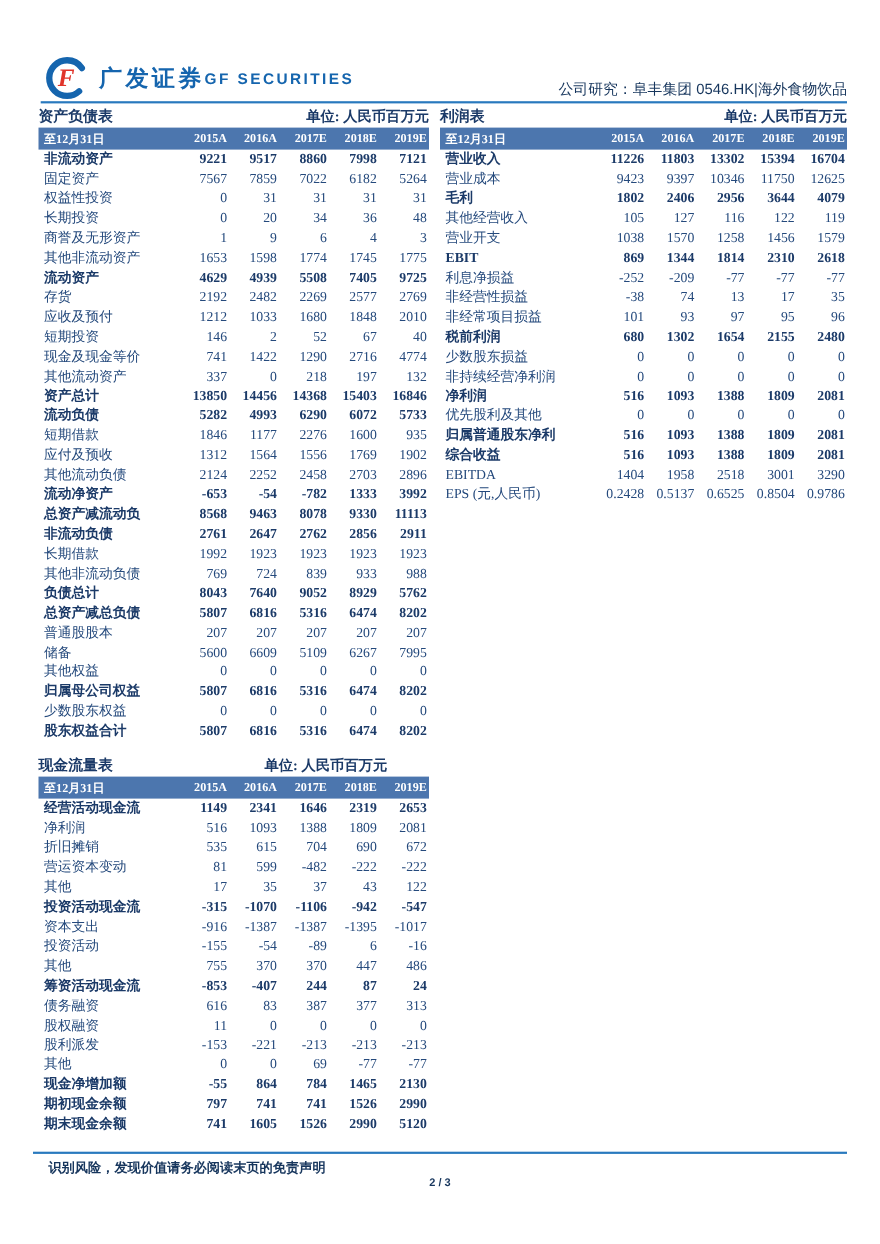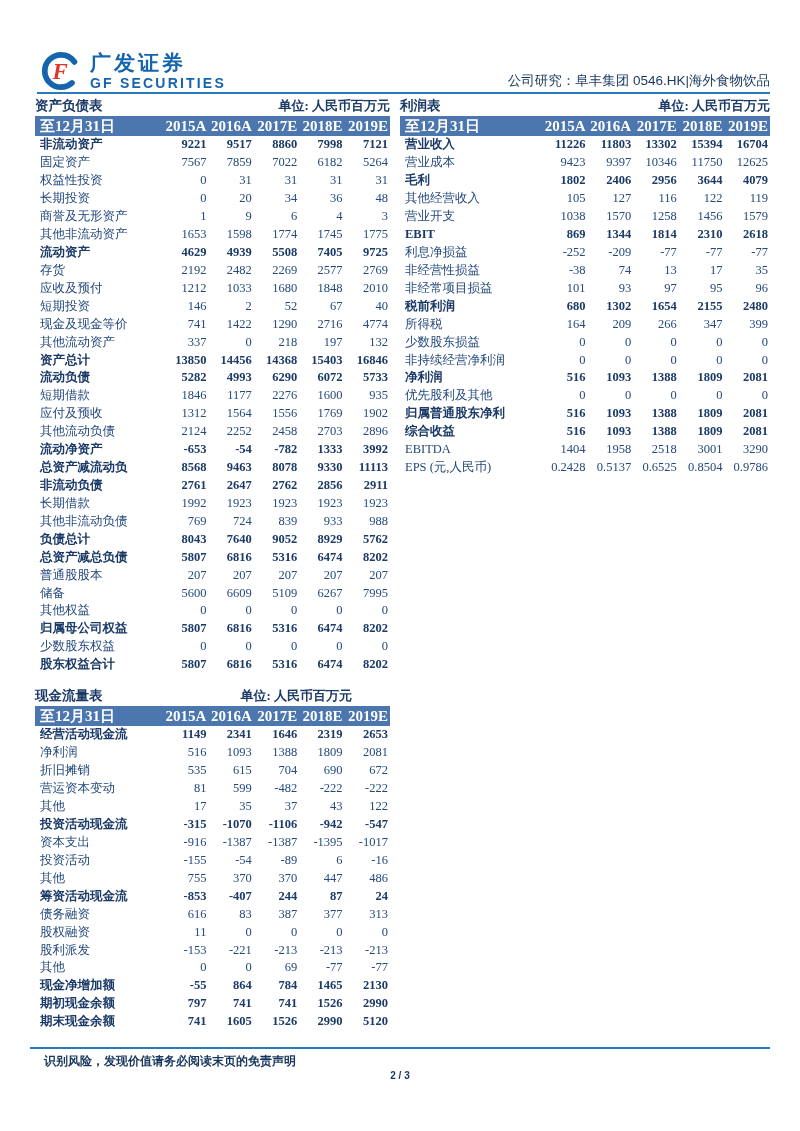--- a/index.html
+++ b/index.html
@@ -4,40 +4,40 @@
 <style>
   html,body{margin:0;padding:0;}
   body{
     width:800px;height:1131px;position:relative;background:#ffffff;
     font-family:"Liberation Serif", serif;
     -webkit-font-smoothing:antialiased;
   }
   
   .logo-wrap{position:absolute;left:40px;top:50px;display:flex;align-items:center;gap:8px;}
   .logo-mark{width:42px;height:42px;}
-  .brand-text{display:flex;flex-direction:column;line-height:1;}
+  .brand-text{display:flex;flex-direction:row;line-height:1;}
   .brand-cn{font-family:"Liberation Sans",sans-serif;font-weight:bold;font-size:21px;color:#1565AE;letter-spacing:3px;}
   .brand-en{font-family:"Liberation Sans",sans-serif;font-weight:bold;font-size:14px;color:#1565AE;letter-spacing:2.2px;margin-top:3px;text-align:right;}
   .header-right{
     position:absolute;right:30px;top:72px;font-family:"Liberation Sans",sans-serif;
     font-size:13.5px;color:#17365D;font-weight:500;
   }
   .top-rule{position:absolute;left:37px;right:30px;top:92px;height:2px;background:#2979BE;}
   
   .col{position:absolute;}
   .col-balance{left:35px;top:96px;width:355px;--lw:128px;}
   .col-income{left:400px;top:96px;width:370px;--lw:142px;}
   .col-cash{left:35px;top:686px;width:355px;--lw:128px;}
   .t-titlebar{display:flex;justify-content:space-between;align-items:flex-end;height:19px;margin-bottom:1px;}
   .t-title{font-size:13.5px;font-weight:bold;color:#1B3A68;}
   .t-unit{font-size:13px;font-weight:bold;color:#1B3A68;}
   .col-cash .t-unit{margin-right:38px;}
   .t-band{
     display:grid;grid-template-columns:var(--lw) repeat(5,1fr);
-    background:#4C76AE;color:#ffffff;font-weight:bold;font-size:15px;
+    background:#4C76AE;color:#ffffff;font-weight:bold;font-size:11px;
     height:20px;align-items:center;
   }
   .t-row{
     display:grid;grid-template-columns:var(--lw) repeat(5,1fr);
     height:17.93px;align-items:center;color:#24497C;font-size:12.5px;
   }
   .t-row.bold{font-weight:bold;color:#1B3A68;}
   .c-label{padding-left:5px;white-space:nowrap;overflow:hidden;}
   .c-num{text-align:right;padding-right:2px;white-space:nowrap;}
   
@@ -412,28 +412,20 @@
       </div>
       <div class="t-row bold">
         <div class="c-label">税前利润</div>
         <div class="c-num">680</div>
         <div class="c-num">1302</div>
         <div class="c-num">1654</div>
         <div class="c-num">2155</div>
         <div class="c-num">2480</div>
       </div>
       <div class="t-row">
-        <div class="c-label">所得税</div>
-        <div class="c-num">164</div>
-        <div class="c-num">209</div>
-        <div class="c-num">266</div>
-        <div class="c-num">347</div>
-        <div class="c-num">399</div>
-      </div>
-      <div class="t-row">
         <div class="c-label">少数股东损益</div>
         <div class="c-num">0</div>
         <div class="c-num">0</div>
         <div class="c-num">0</div>
         <div class="c-num">0</div>
         <div class="c-num">0</div>
       </div>
       <div class="t-row">
         <div class="c-label">非持续经营净利润</div>
         <div class="c-num">0</div>

